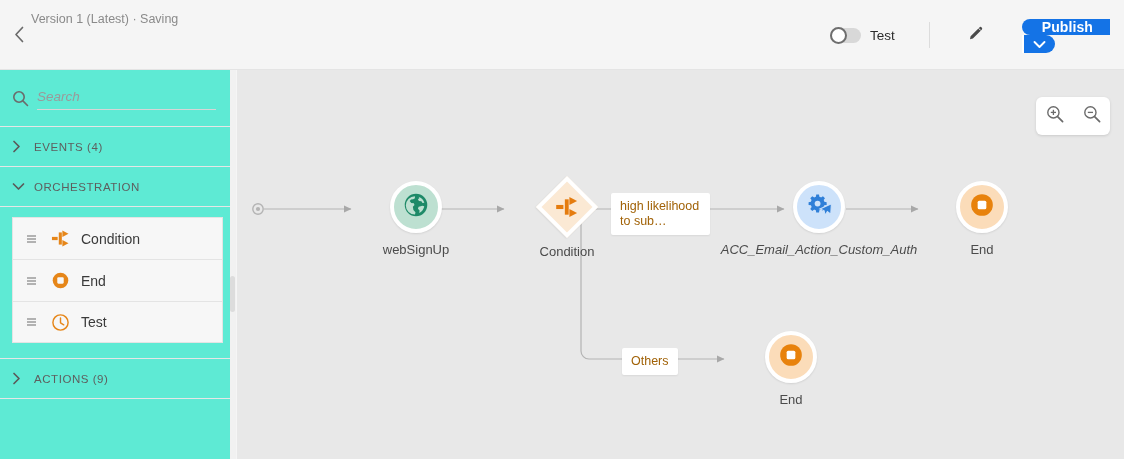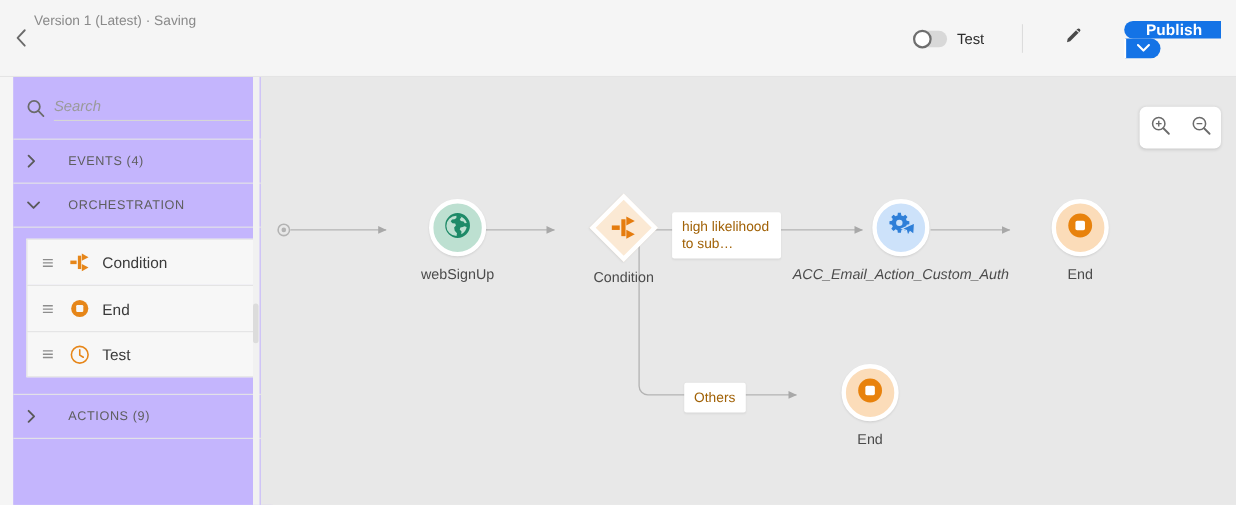--- a/index.html
+++ b/index.html
@@ -59,22 +59,22 @@
     cursor: pointer; letter-spacing: .1px;
   }
   .publish-caret {
     background: #1473e6; width: 33px; border-radius: 0 17px 17px 0;
     display: flex; align-items: center; justify-content: center;
     cursor: pointer; border-left: 2px solid #fff; color: #fff;
   }
 
   
   .sidebar {
-    position: absolute; left: 12px; top: 70px; width: 236px; height: 389px;
-    background: #c4b5fd; border-right: 1px solid #e0e0e0; overflow: hidden;
+    position: absolute; left: 0; top: 70px; width: 236px; height: 389px;
+    background: #5eead4; border-right: 1px solid #e0e0e0; overflow: hidden;
   }
   .search-row {
     position: relative; height: 57px; display: flex; align-items: center;
     padding: 0 12px; border-bottom: 1px solid #e6e6e6;
   }
   .search-icon { color: #6b6b6b; display: flex; margin-right: 8px; }
   .search-field {
     flex: 1; border: none; border-bottom: 1px solid #d6d6d6; background: transparent;
     font-family: inherit; font-size: 13.5px; font-style: italic; color: #5c5c5c;
     padding: 3px 0 5px 0; outline: none; margin-right: 14px;
@@ -82,21 +82,21 @@
   .search-field::placeholder { color: #9a9a9a; font-style: italic; }
   .layers-icon { color: #5a5a5a; display: flex; cursor: pointer; }
 
   .section-head {
     display: flex; align-items: center; height: 40px; padding: 0 12px;
     border-bottom: 1px solid #e6e6e6; cursor: pointer;
   }
   .section-head .chev { color: #5a5a5a; display: flex; width: 18px; }
   .section-head .lbl {
     font-size: 11.5px; color: #5e5e5e; letter-spacing: .55px;
-    text-transform: uppercase; margin-left: 20px;
+    text-transform: uppercase; margin-left: 4px;
   }
   .palette { padding: 0 12px; margin-top: 10px; }
   .palette-item {
     display: flex; align-items: center; height: 42px; background: #f7f7f7;
     border: 1px solid #e4e4e4; border-bottom: none; padding-left: 13px; cursor: grab;
   }
   .palette-item:last-child { border-bottom: 1px solid #e4e4e4; }
   .drag-handle { color: #8d8d8d; display: flex; margin-right: 13px; }
   .pi-icon { width: 20px; height: 20px; display: flex; align-items: center;
              justify-content: center; margin-right: 11px; color: #e68619; }

